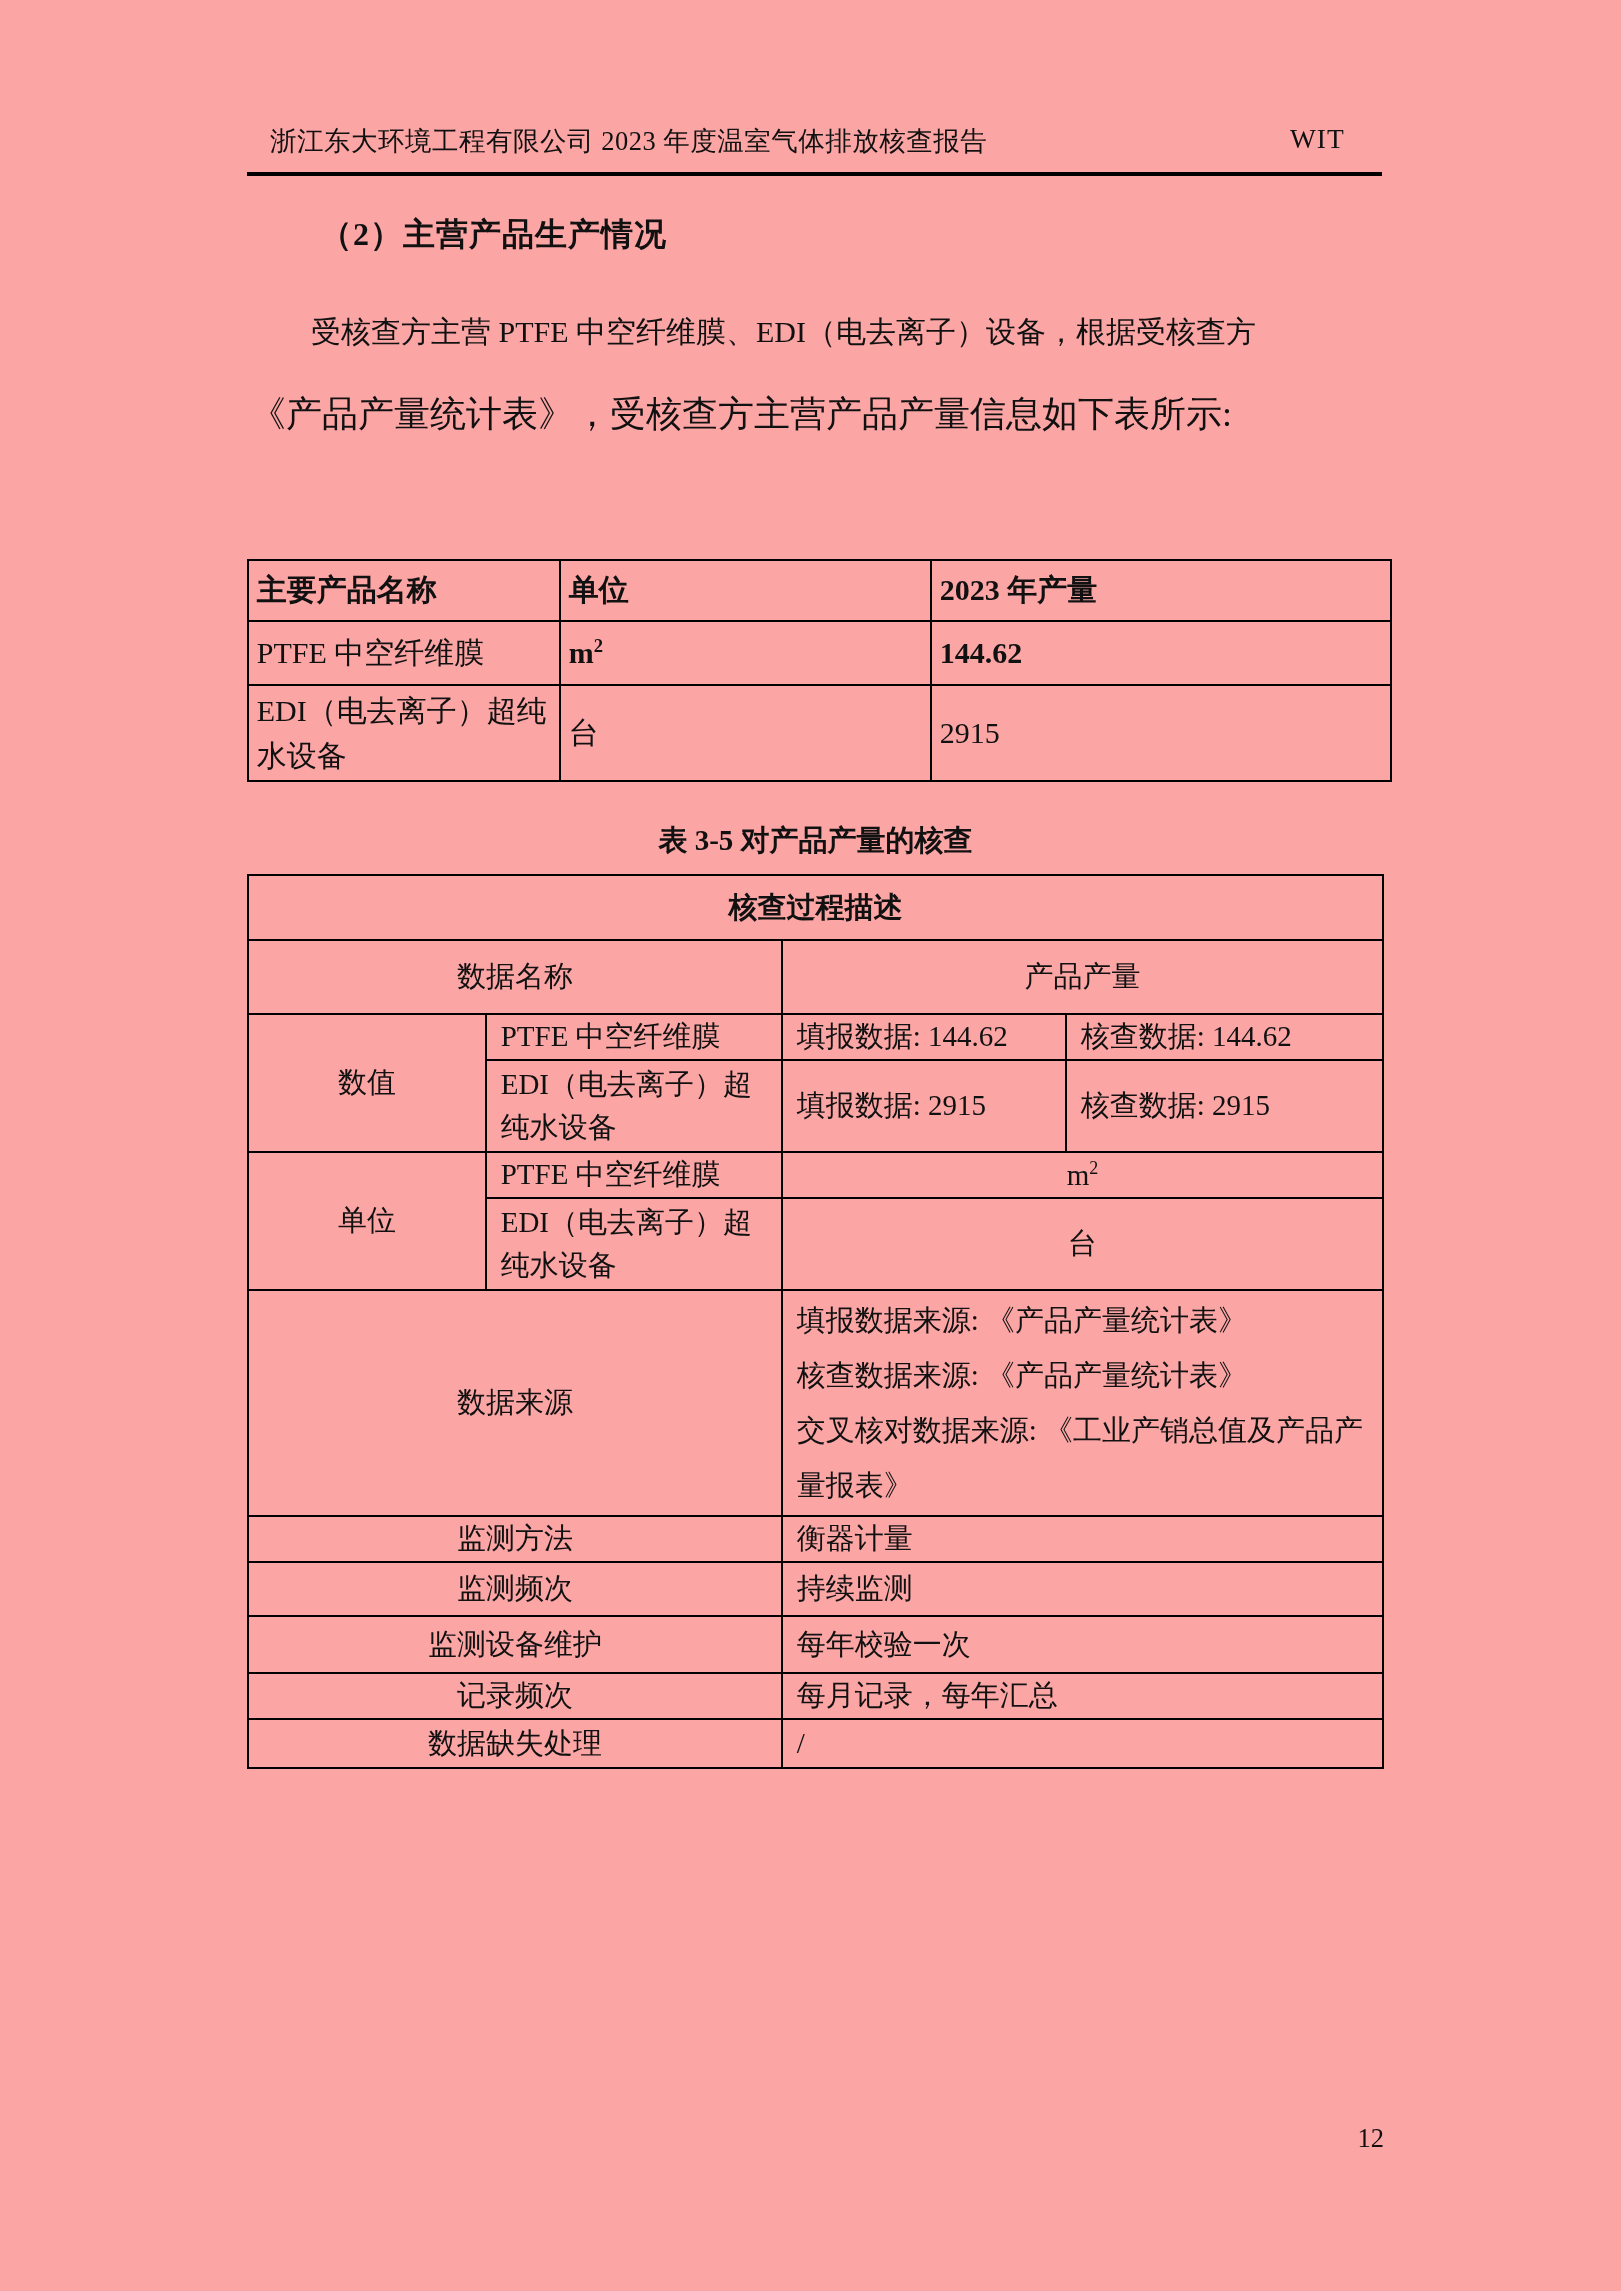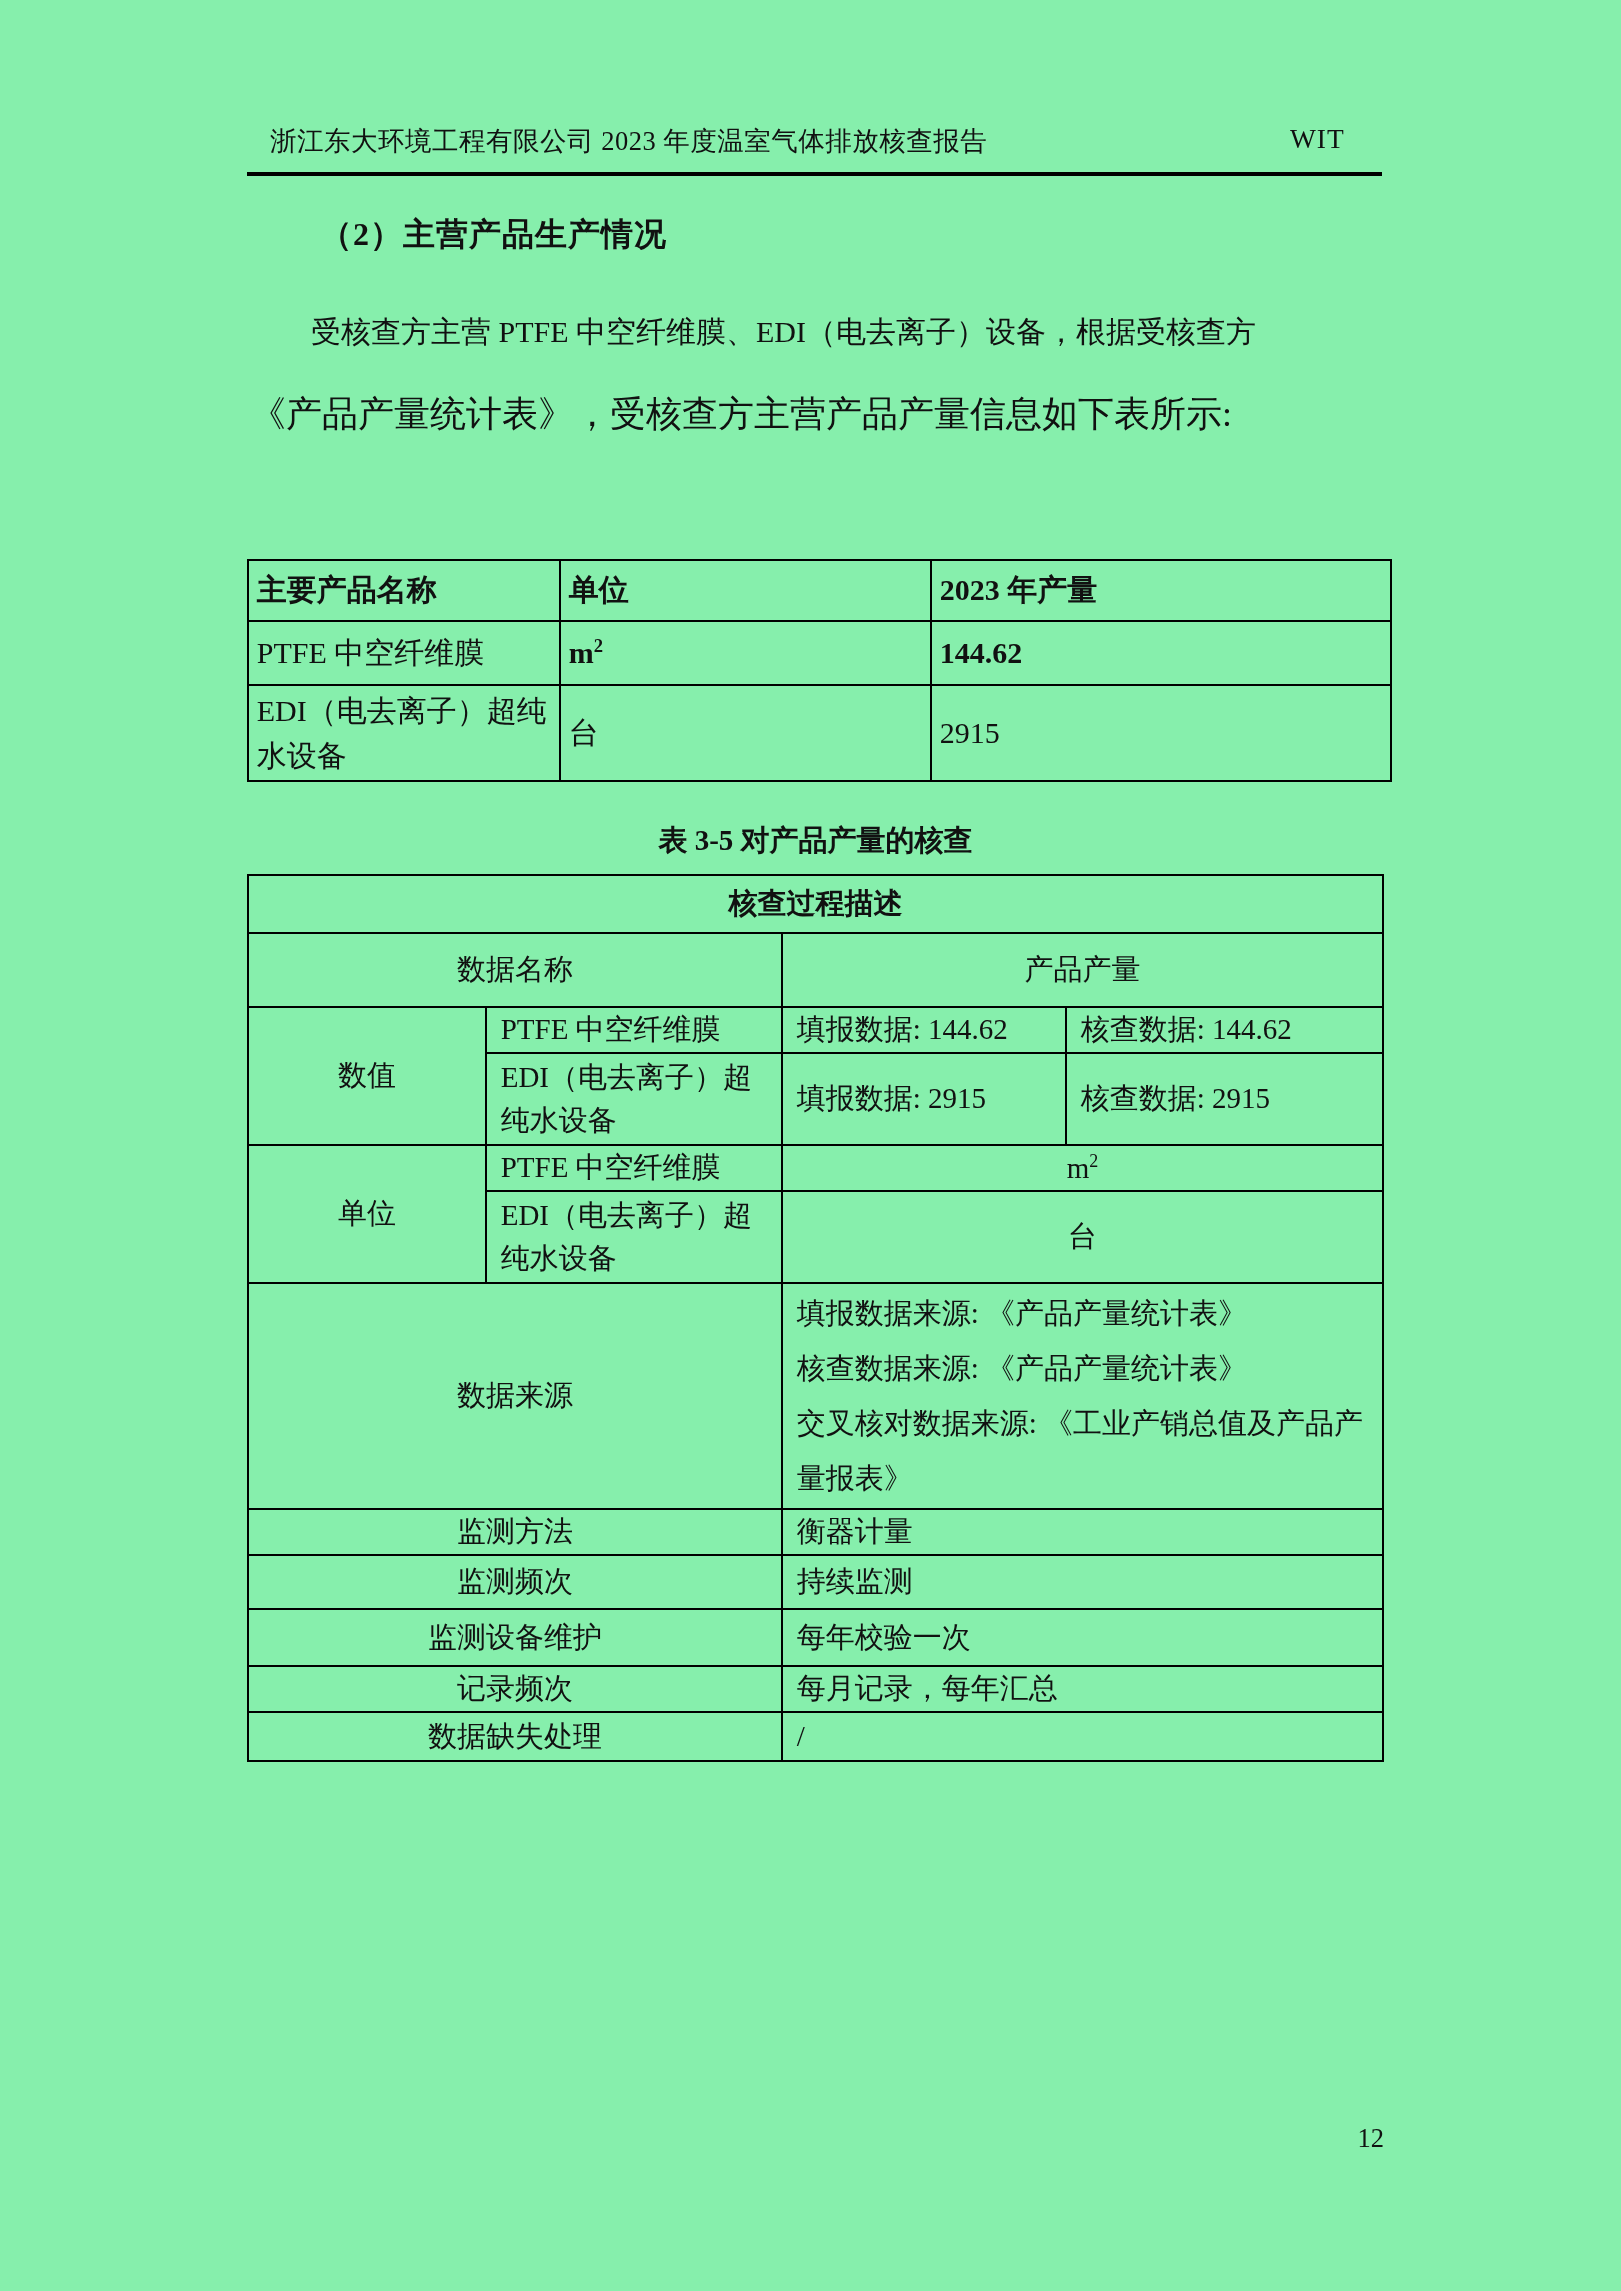--- a/index.html
+++ b/index.html
@@ -1,20 +1,20 @@
 <!DOCTYPE html>
 <html><head>
 <meta charset="utf-8">
 <style>
   html,body{margin:0;padding:0;background:#888;}
   .page{
     position:relative;
     width:1621px;height:2292px;
     margin:0 auto;
-    background:#86efac;
+    background:#fca5a5;
     font-family:"Liberation Serif","DejaVu Serif",serif;
     color:#111111;
     overflow:hidden;
   }
   .abs{position:absolute;}
   .nowrap{white-space:nowrap;}
   .center{text-align:center;}
   .bold{font-weight:bold;}
 
   .header-left{left:270px;top:123px;font-size:26.5px;letter-spacing:0.5px;}
@@ -100,21 +100,21 @@
   <div class="abs block-center t35-title">表 3-5 对产品产量的核查</div>
 
   <table class="doc-table t35">
     <colgroup>
         <col style="width:238px">
         <col style="width:296px">
         <col style="width:284px">
         <col style="width:317px">
       </colgroup>
     <tbody>
-        <tr style="height:58px">
+        <tr style="height:65px">
       <td colspan="4" class="center bold">核查过程描述</td>
     </tr>
     <tr style="height:74px" class="hb">
       <td colspan="2" class="center">数据名称</td>
       <td colspan="2" class="center">产品产量</td>
     </tr>
     <tr style="height:43px">
       <td rowspan="2" class="center">数值</td>
       <td class="left">PTFE 中空纤维膜</td>
       <td class="left">填报数据: 144.62</td>

